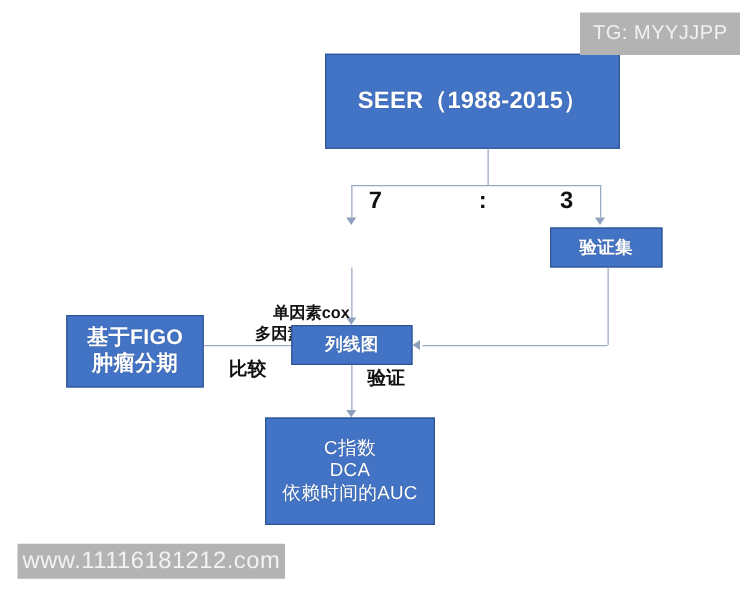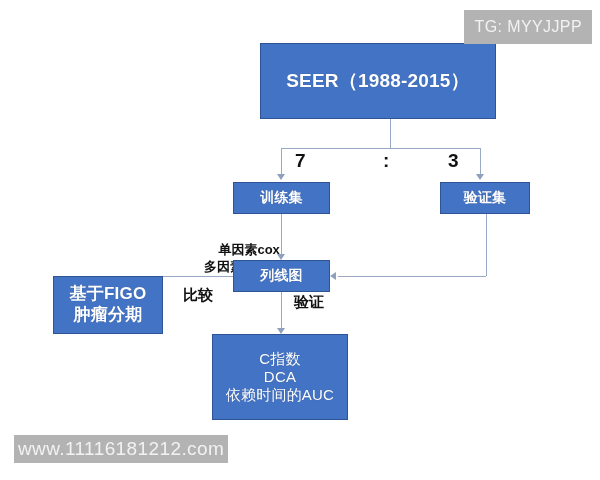--- a/index.html
+++ b/index.html
@@ -41,21 +41,20 @@
     left: 233px; top: 182px; width: 97px; height: 32px;
     font-size: 14px;
   }
   #node-valid {
     left: 440px; top: 182px; width: 90px; height: 32px;
     font-size: 14px;
   }
   #node-figo {
     left: 53px; top: 252px; width: 110px; height: 58px;
     font-size: 17px;
-    margin-top: 24px;
   }
   #node-nomogram {
     left: 233px; top: 260px; width: 97px; height: 32px;
     font-size: 14px;
   }
   #node-metrics {
     left: 212px; top: 334px; width: 136px; height: 86px;
     font-size: 15px;
     font-weight: normal;
   }
@@ -130,23 +129,20 @@
   <div class="ln h" style="left:281px; top:148px; width:200px;"></div>
   <div class="ln v" style="left:281px; top:148px; height:26px;"></div>
   <div class="ln v" style="left:480px; top:148px; height:26px;"></div>
   <div class="arrow down" style="left:277px; top:174px;"></div>
   <div class="arrow down" style="left:476px; top:174px;"></div>
 
   <div class="lbl" id="lbl-seven">7</div>
   <div class="lbl" id="lbl-colon">:</div>
   <div class="lbl" id="lbl-three">3</div>
 
-  <div class="node" id="node-train">
-    <span class="line">训练集</span>
-  </div>
   <div class="node" id="node-valid">
     <span class="line">验证集</span>
   </div>
 
   <div class="ln v" style="left:281px; top:214px; height:40px;"></div>
   <div class="arrow down" style="left:277px; top:254px;"></div>
   <div class="lbl" id="lbl-cox">
     <span>单因素cox
 多因素cox</span>
   </div>

